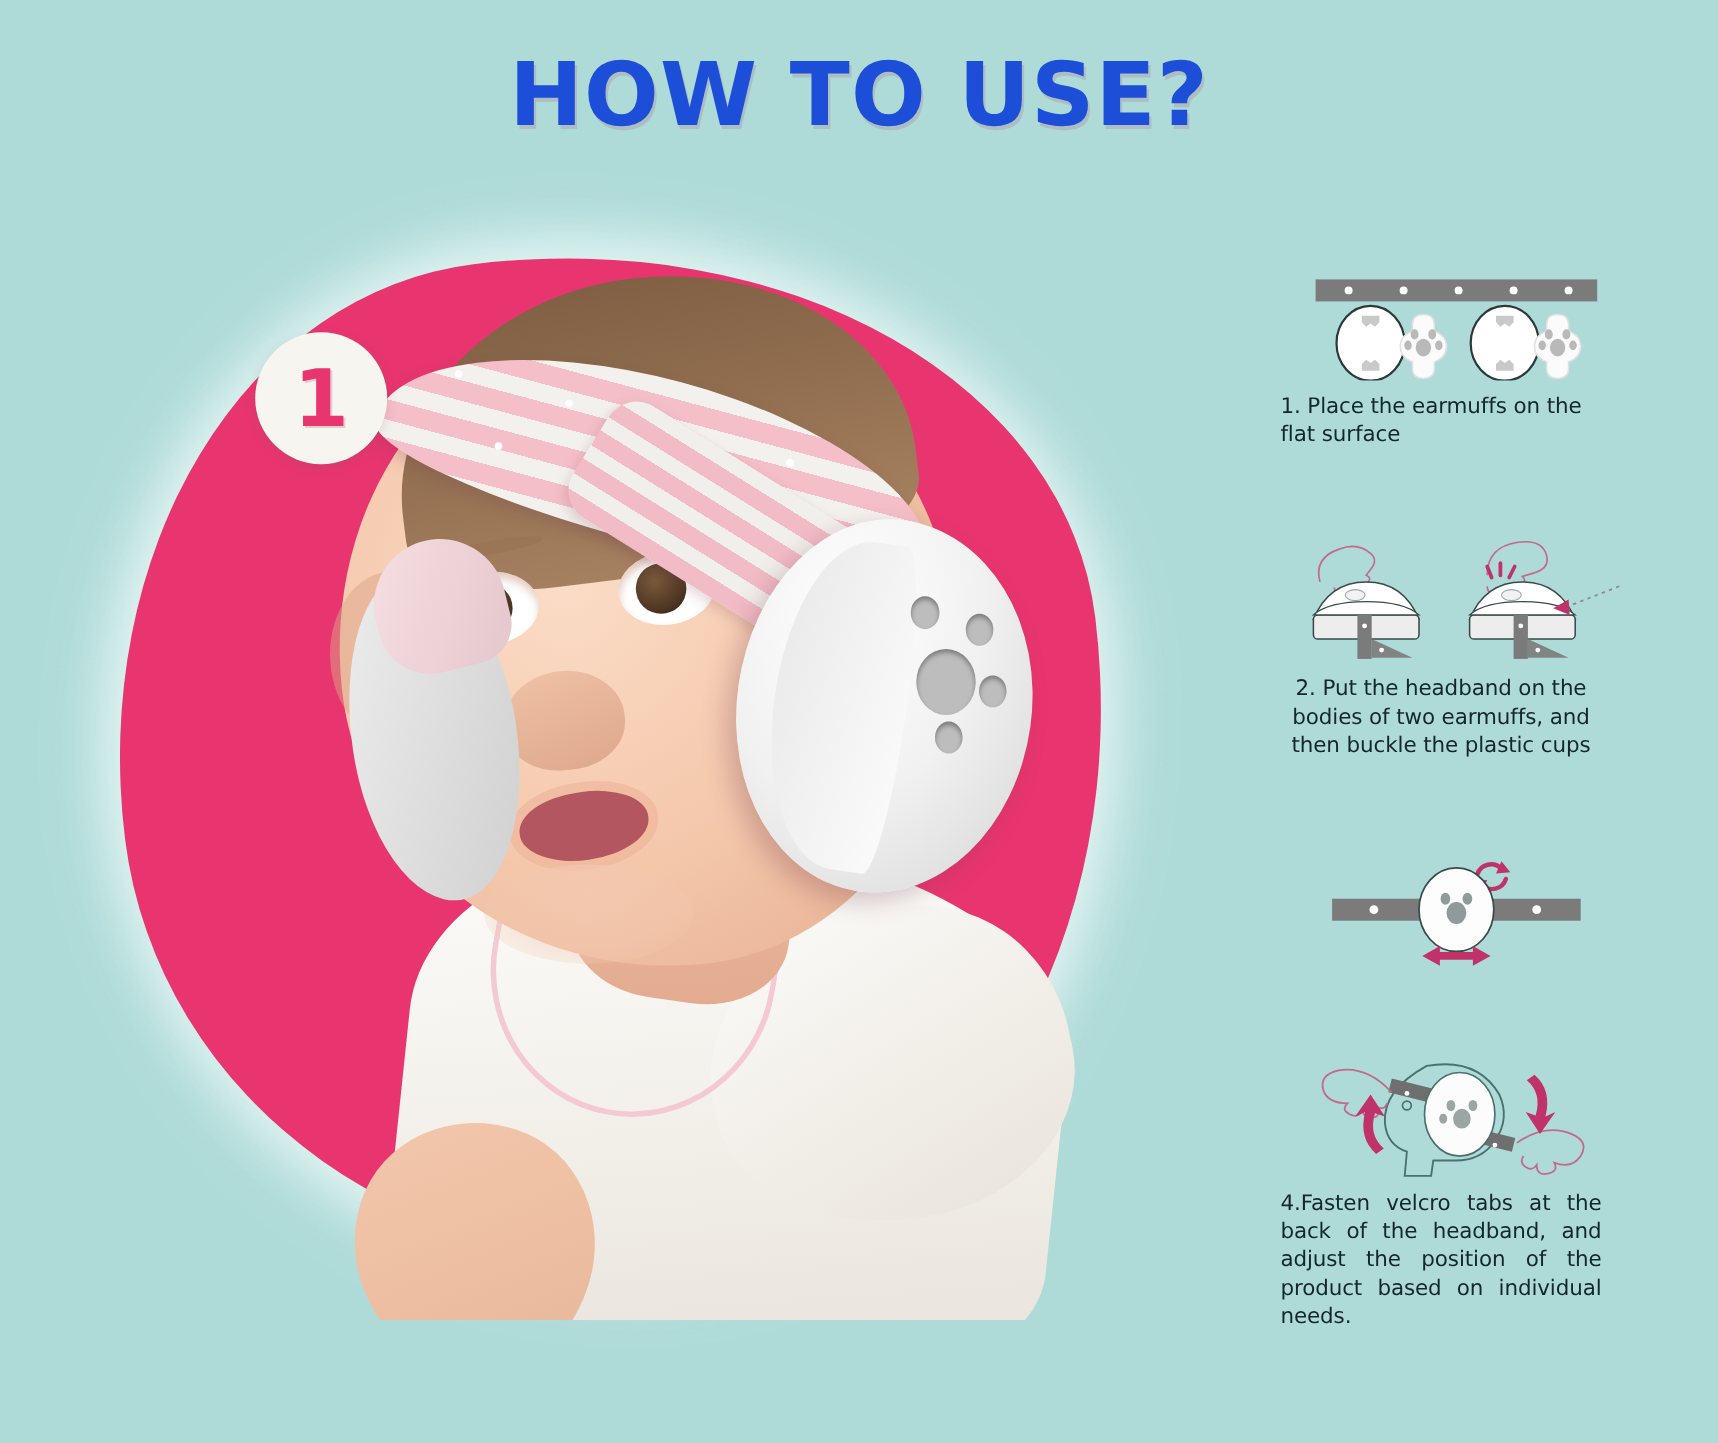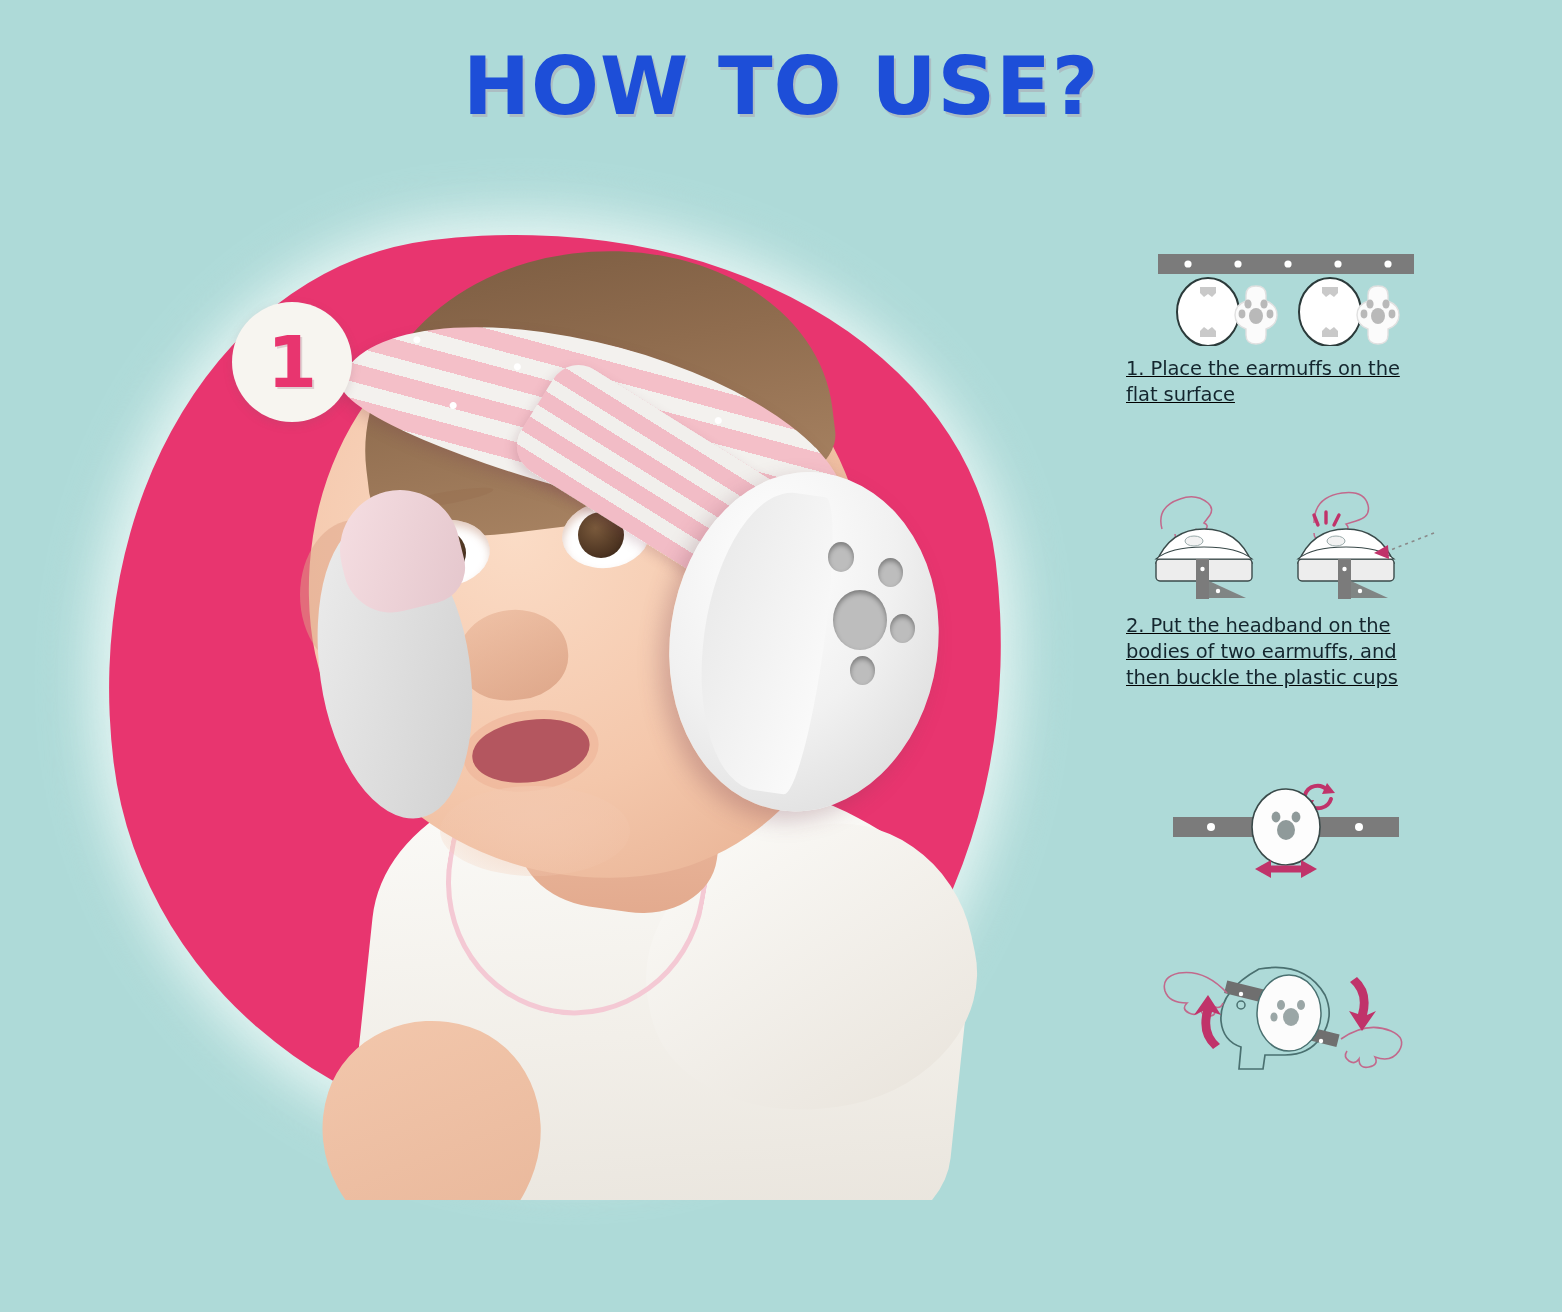--- a/index.html
+++ b/index.html
@@ -322,24 +322,23 @@
     font-size: 72px;
     color: #e8356f;
     line-height: 1;
     text-shadow: 2px 2px 0 rgba(170,120,140,.3);
     user-select: none;
   }
 
   
   .steps {
     position: absolute;
-    left: 1126px;
+    left: 1164px;
     top: 250px;
     width: 320px;
-    text-decoration: underline;
   }
   .step { position: relative; }
   .step-art {
     position: relative;
     width: 320px;
     display: flex;
     align-items: center;
     justify-content: center;
   }
   .step-text {
@@ -347,21 +346,21 @@
     font-size: 19.5px;
     line-height: 1.32;
     color: #14262e;
     letter-spacing: -0.1px;
     margin-top: 10px;
     width: 292px;
   }
   .step-text.justify { text-align: justify; }
 
   .s1 { margin-top: 0; }
-  .s2 { margin-top: 78px; }
+  .s2 { margin-top: 78px; text-align: center; }
   .s3 { margin-top: 82px; }
   .s4 { margin-top: 72px; }
 </style>
 </head>
 <body>
 
 <div id="page">
 
   <div class="title">HOW TO USE?</div>
 
@@ -541,16 +540,17 @@
             <path d="M86 42 q-22 -24 -48 -20 q-18 4 -14 18 q4 12 22 12 q-6 6 2 10 q8 4 12 -4 q0 7 8 7 q8 0 6 -9 q6 2 8 -4"></path>
             <path d="M200 88 q26 -18 50 -8 q16 7 8 20 q-8 12 -24 6 q4 8 -6 10 q-10 2 -10 -8 q-4 6 -10 2 q-6 -4 -2 -10"></path>
           </g>
 
           <g fill="#c0336a">
             <path d="M216 26 q16 14 10 38 l9 -4 -14 20 -13 -20 9 3 q6 -20 -8 -32 z"></path>
             <path d="M72 98 q-16 -14 -10 -38 l-9 4 14 -20 13 20 -9 -3 q-6 20 8 32 z"></path>
           </g>
         </svg>
       </div>
+      <div class="step-text justify">4.Fasten velcro tabs at the back of the headband, and adjust the position of the product based on individual needs.</div>
     </div>
 
   </div>
 </div>
 
 </body></html>

